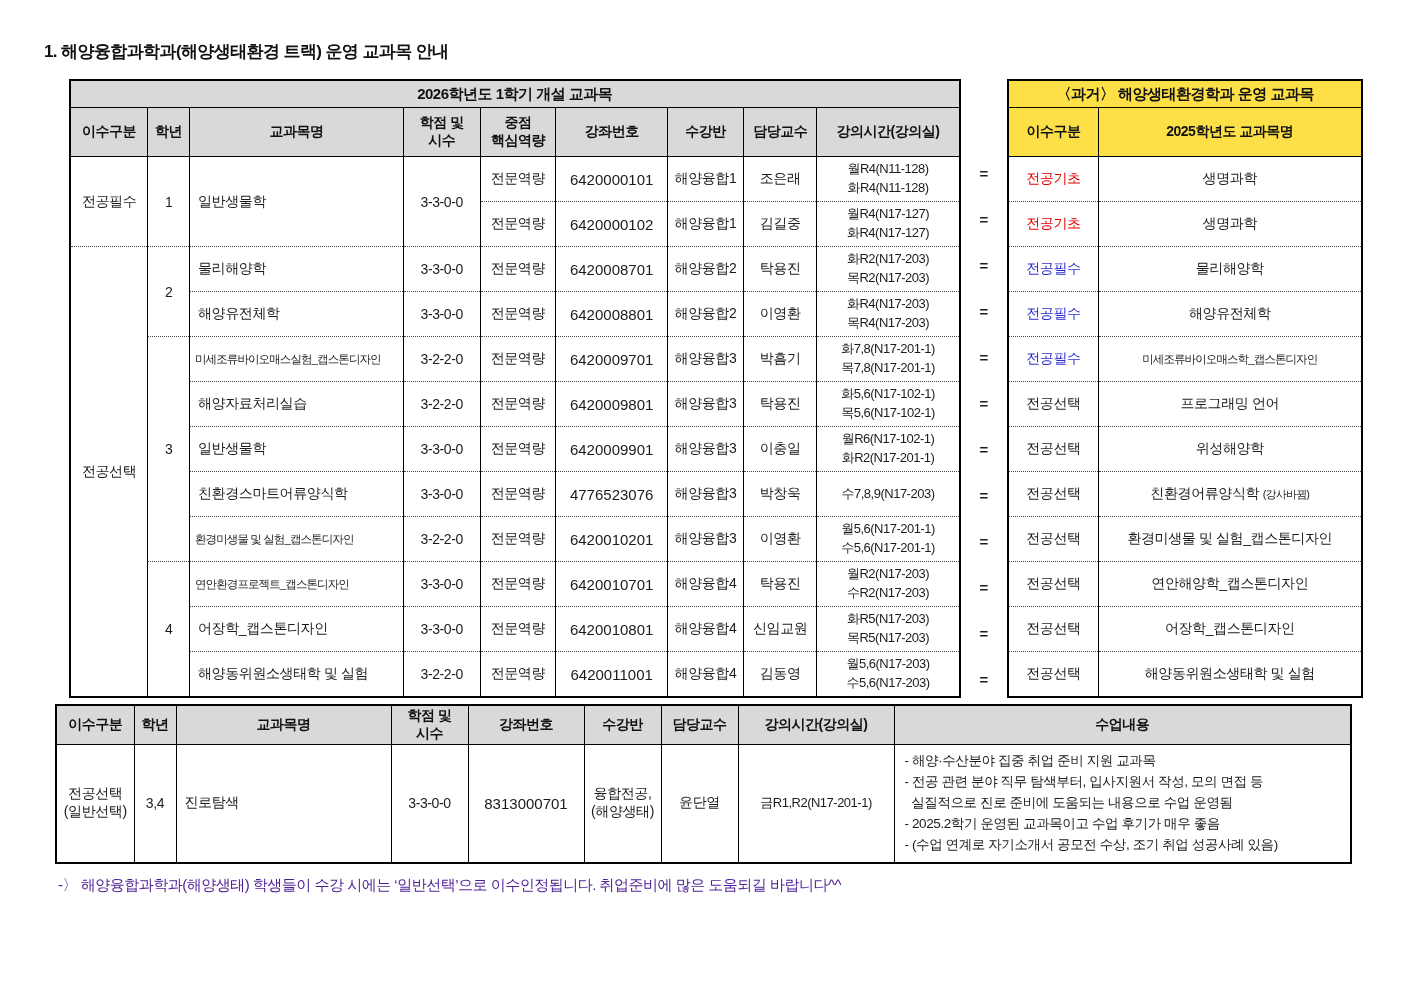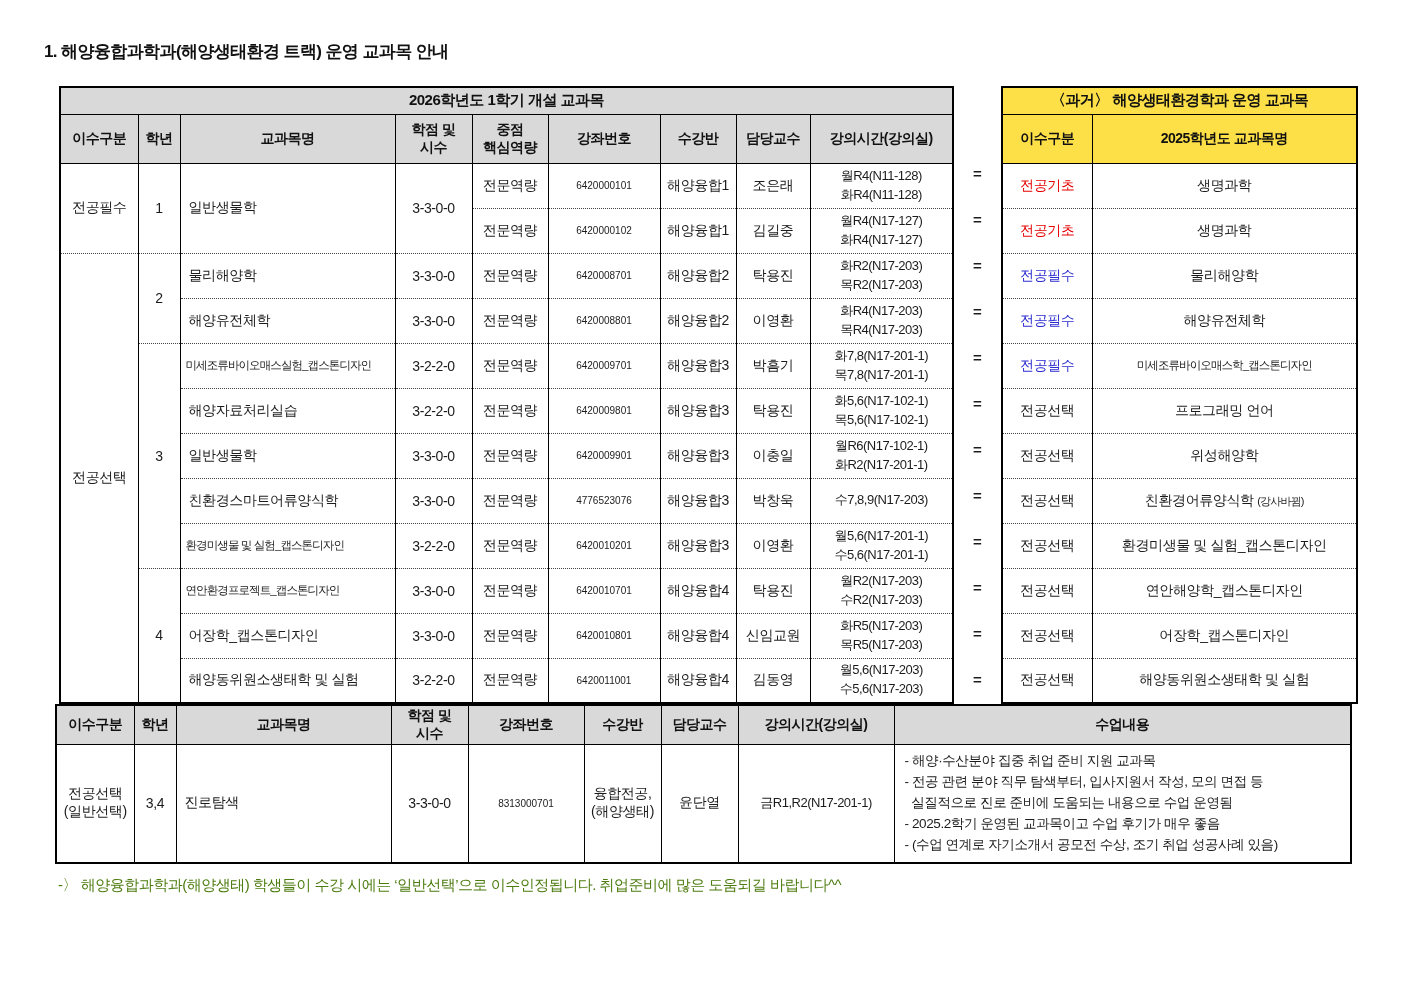--- a/index.html
+++ b/index.html
@@ -2,59 +2,59 @@
 <html lang="ko"><head>
 <meta charset="utf-8">
 <style>
   html,body{margin:0;padding:0;background:#ffffff;}
   body{
     width:1403px;height:992px;position:relative;overflow:hidden;
     font-family:"Liberation Sans","DejaVu Sans",sans-serif;color:#1b1b1b;
   }
   .page{position:absolute;inset:0;padding:40px 40px 0 44px;box-sizing:border-box;border-radius:12px;}
   .sec-title{font-size:17px;font-weight:700;letter-spacing:-0.6px;margin:0 0 10px 0;color:#111;}
-  .tables{display:flex;align-items:flex-end;margin-left:15px;}
+  .tables{display:flex;align-items:center;margin-left:25px;}
   table{border-collapse:collapse;table-layout:fixed;}
   .bordered{border:2px solid #000;}
   .bordered th{
     border:1px solid #000;font-size:14px;font-weight:700;
     text-align:center;vertical-align:middle;white-space:pre-line;padding:1px 2px;
     letter-spacing:-0.5px;color:#111;
   }
   .main th,.support th{background:#d9d9d9;}
   .past th{background:#fde047;}
   .title-row th{height:24px;font-size:15px;}
   .colhead-row th{height:46px;}
   .bordered td{
     border-left:1px solid #000;border-right:1px solid #000;border-top:1px dotted #444;
     font-size:14px;font-weight:500;text-align:center;vertical-align:middle;
     padding:1px 5px;height:45px;letter-spacing:-0.4px;box-sizing:border-box;
   }
   td.course{text-align:left;padding-left:8px;}
   td.sm{font-size:11.5px;letter-spacing:-0.9px;padding-left:5px;}
   td.time{font-size:13px;white-space:pre-line;line-height:1.45;letter-spacing:-0.5px;padding:1px 2px;}
-  td.code{font-size:10px;letter-spacing:0;}
+  td.code{font-size:15px;letter-spacing:0;}
   td.pre{white-space:pre-line;}
   .note{font-size:11px;letter-spacing:-0.8px;}
   
   .eq{border:2px solid transparent;}
   .eq th,.eq td{border:1px solid transparent;background:transparent;}
   .eq .title-row th{height:24px;}
   .eq .colhead-row th{height:46px;}
   .eq td{height:45px;text-align:center;vertical-align:middle;font-weight:700;font-size:15px;padding:0;}
   
   .support{margin-left:11px;}
   .support .colhead-row th{height:36px;}
   .support td{height:118px;}
   td.content{
     text-align:left;white-space:pre-wrap;font-size:13.5px;line-height:1.55;
     padding:0 10px;letter-spacing:-0.4px;
   }
   .sec2{margin-top:16px;}
-  .footnote{margin:12px 0 0 14px;font-size:15px;font-weight:500;letter-spacing:-0.5px;color:#4d7c0f;}
+  .footnote{margin:12px 0 0 14px;font-size:15px;font-weight:500;letter-spacing:-0.5px;color:#4c1d95;}
 </style>
 </head>
 <body>
 
 <div class="page">
 
   <h1 class="sec-title">1. 해양융합과학과(해양생태환경 트랙) 운영 교과목 안내</h1>
 
   <div class="tables">
 

